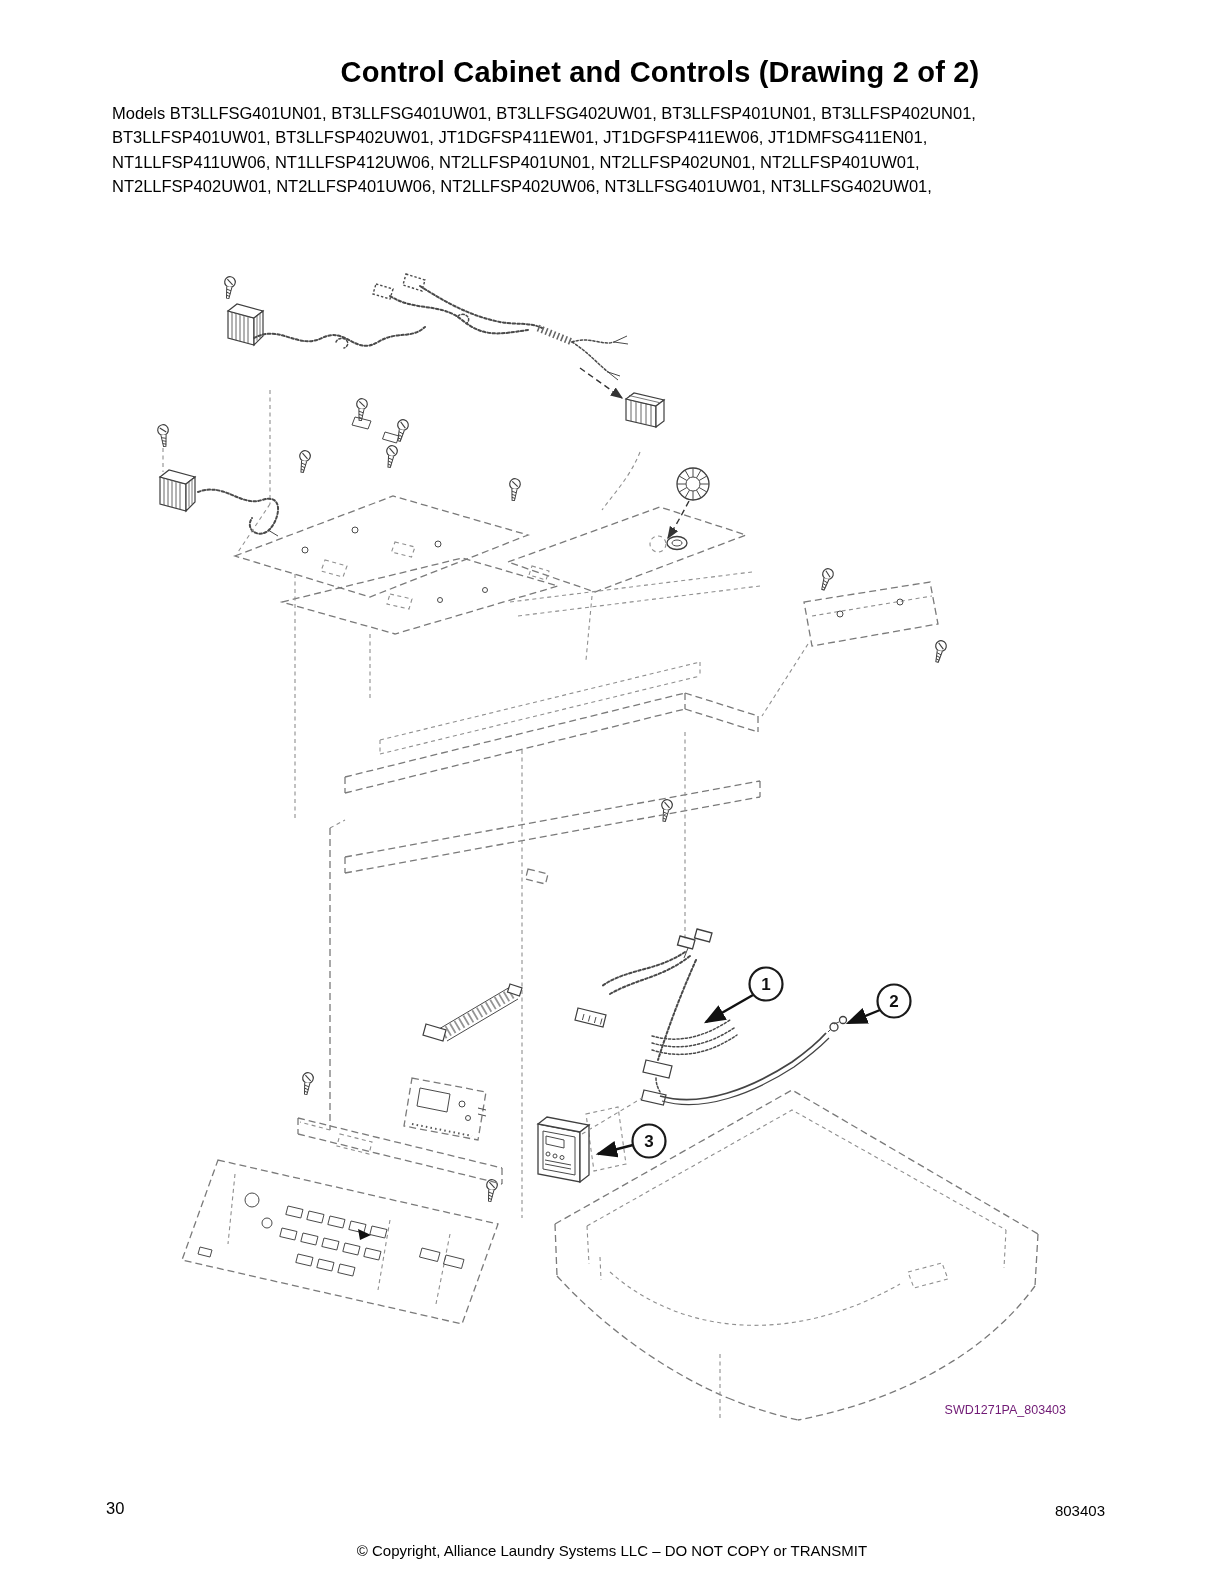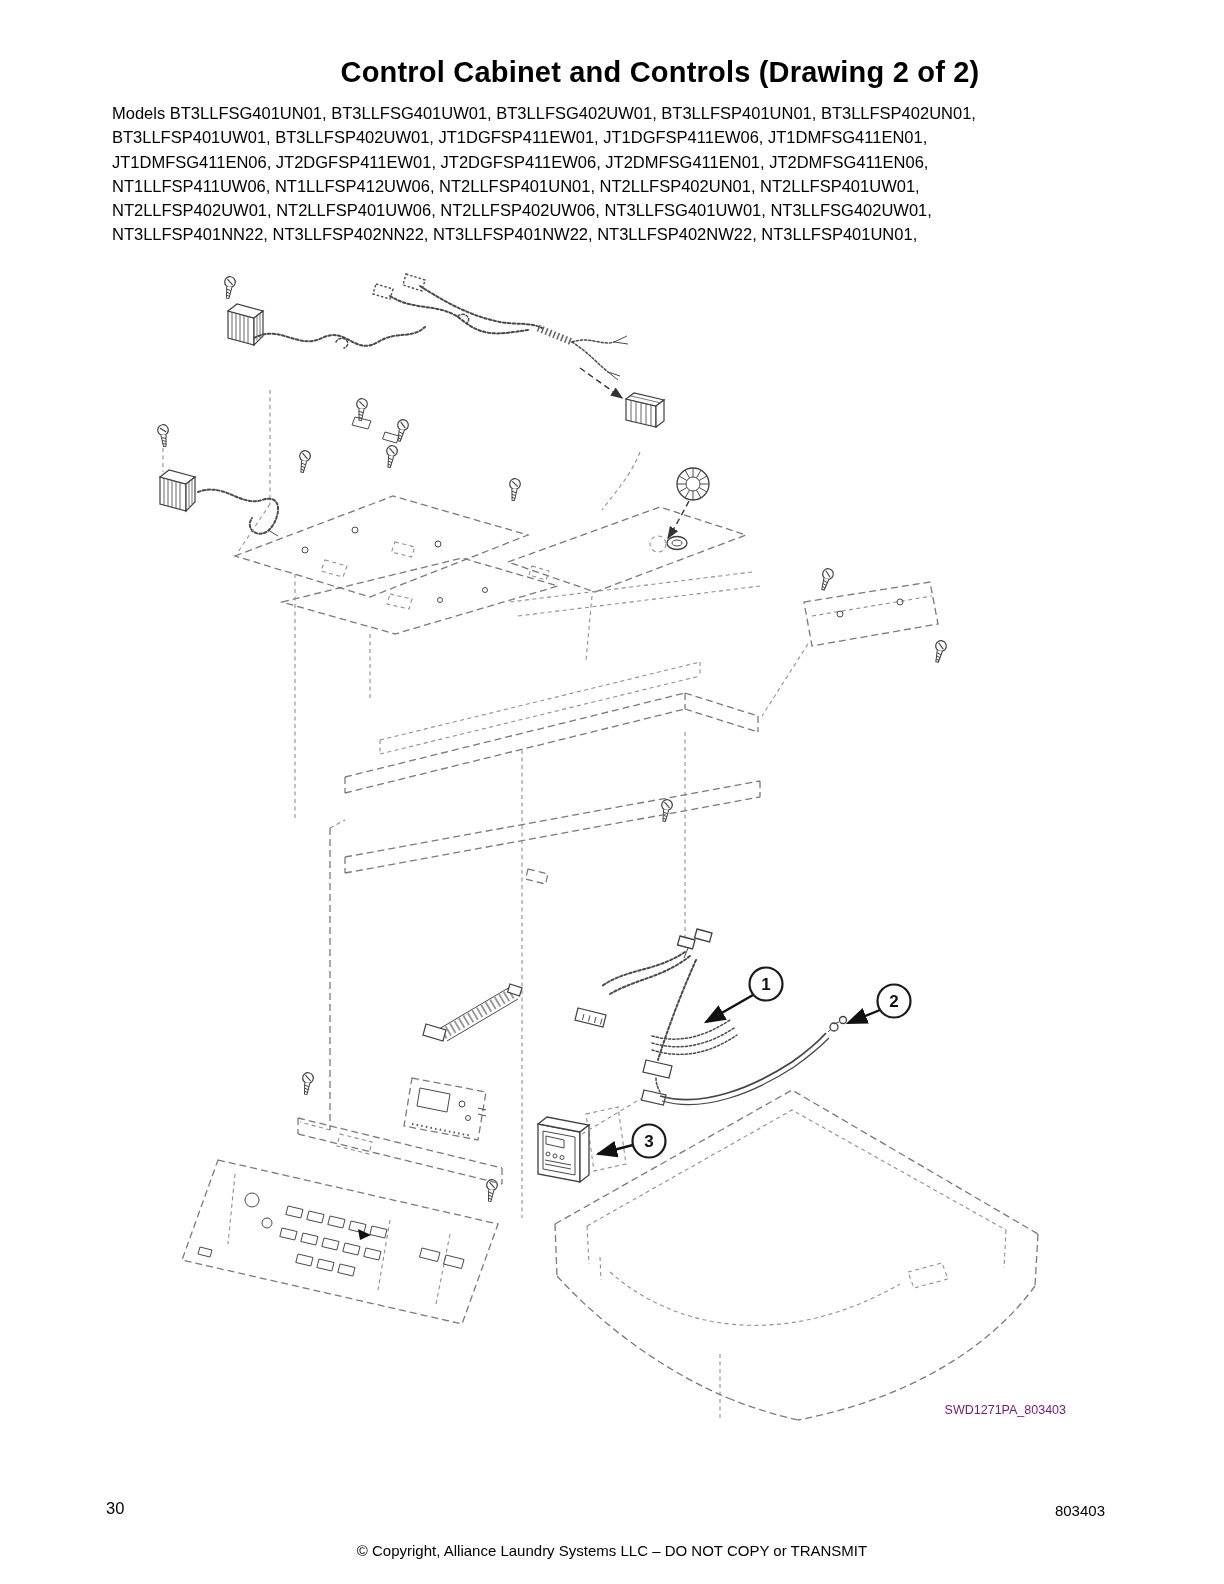--- a/index.html
+++ b/index.html
@@ -48,24 +48,22 @@
   .cn { font: bold 17px "Liberation Sans", sans-serif; fill: #111; text-anchor: middle; }
 </style>
 </head>
 <body>
 
 <div class="title">Control Cabinet and Controls (Drawing 2 of 2)</div>
 
 <div class="models">
   <div>Models BT3LLFSG401UN01, BT3LLFSG401UW01, BT3LLFSG402UW01, BT3LLFSP401UN01, BT3LLFSP402UN01,</div>
   <div>BT3LLFSP401UW01, BT3LLFSP402UW01, JT1DGFSP411EW01, JT1DGFSP411EW06, JT1DMFSG411EN01,</div>
-  <div>JT1DMFSG411EN06, JT2DGFSP411EW01, JT2DGFSP411EW06, JT2DMFSG411EN01, JT2DMFSG411EN06,</div>
   <div>NT1LLFSP411UW06, NT1LLFSP412UW06, NT2LLFSP401UN01, NT2LLFSP402UN01, NT2LLFSP401UW01,</div>
   <div>NT2LLFSP402UW01, NT2LLFSP401UW06, NT2LLFSP402UW06, NT3LLFSG401UW01, NT3LLFSG402UW01,</div>
-  <div>NT3LLFSP401NN22, NT3LLFSP402NN22, NT3LLFSP401NW22, NT3LLFSP402NW22, NT3LLFSP401UN01,</div>
 </div>
 
 <div class="figure">
 <svg viewBox="0 0 950 1160" xmlns="http://www.w3.org/2000/svg">
   <defs>
     <marker id="ah" markerWidth="10" markerHeight="8" refX="8" refY="3.5" orient="auto">
       <path d="M0,0 L9,3.5 L0,7 Z" fill="#111"></path>
     </marker>
     <marker id="ahs" markerWidth="10" markerHeight="8" refX="8" refY="3.5" orient="auto">
       <path d="M0,0 L9,3.5 L0,7 Z" fill="#333"></path>

